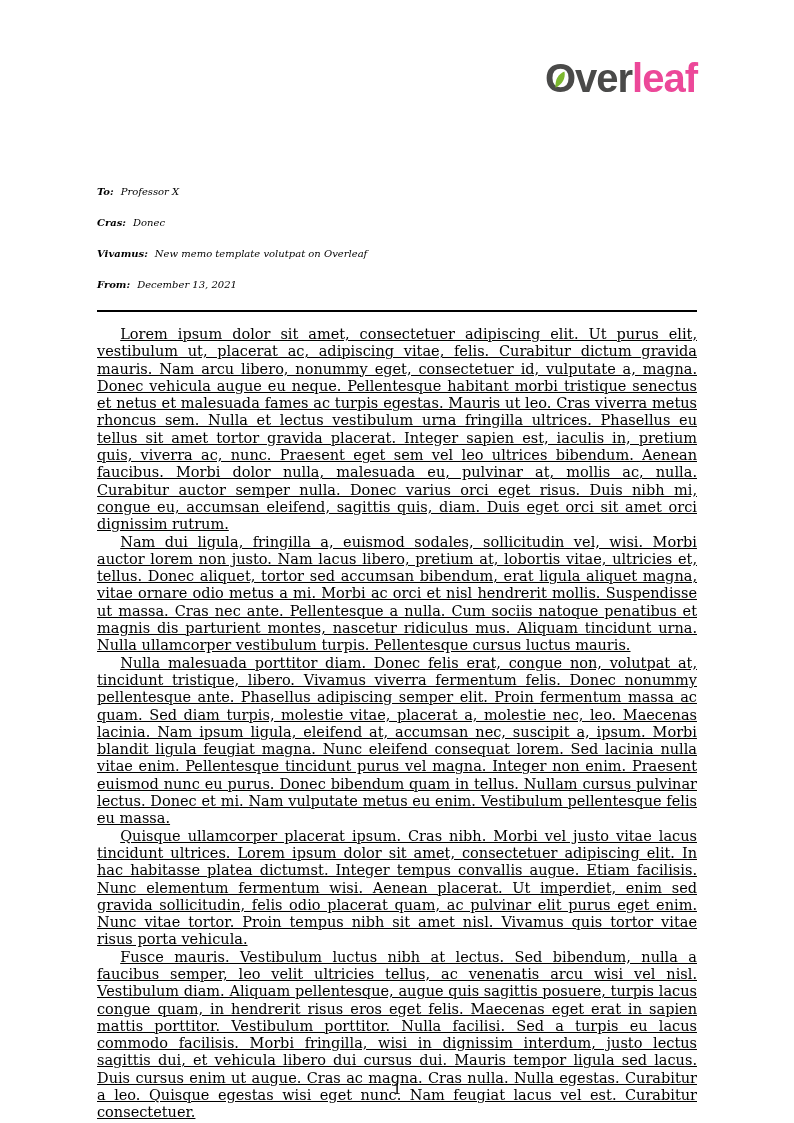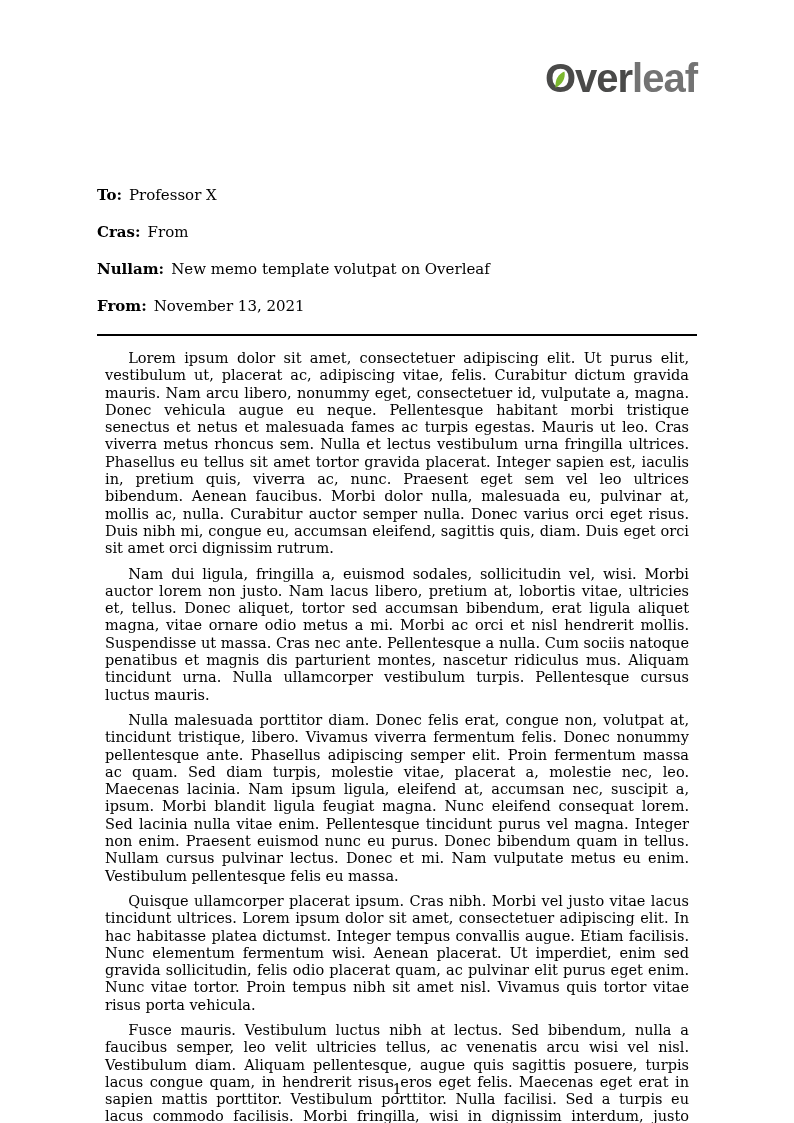--- a/index.html
+++ b/index.html
@@ -43,30 +43,31 @@
   }
   .logo .o-wrap svg.leaf {
     position: absolute;
     left: 50%;
     top: 54%;
     width: 13px;
     height: 20px;
     transform: translate(-50%, -50%) rotate(28deg);
   }
   .logo .ver { color: #4a4a49; }
-  .logo .leaf-text { color: #737373; }
+  .logo .leaf-text { color: #ec4899; }
 
   
   .memo-header {
     margin-top: 76px;
   }
   .memo-field {
-    font-size: 15px;
+    font-size: 10px;
     line-height: 1.2;
     margin: 0 0 19px 0;
+    font-style: italic;
   }
   .memo-field .label {
     font-weight: bold;
   }
   .memo-field .value {
     margin-left: 7px;
   }
 
   
   .divider {
@@ -78,22 +79,23 @@
 
   
   .memo-body {
     text-align: justify;
     font-size: 14.5px;
     line-height: 17.3px;
     hyphens: auto;
     -webkit-hyphens: auto;
   }
   .memo-body p {
-    margin: 8px;
+    margin: 0;
     text-indent: 1.6em;
+    text-decoration: underline;
   }
 
   
   .page-footer {
     position: absolute;
     left: 0;
     right: 0;
     bottom: 26px;
     text-align: center;
     font-size: 14.5px;
@@ -113,27 +115,27 @@
         </svg>
       </span><span class="ver">ver</span><span class="leaf-text">leaf</span>
     </div>
   </div>
 
   <div class="memo-header">
     <p class="memo-field">
       <span class="label">To:</span><span class="value">Professor X</span>
     </p>
     <p class="memo-field">
-      <span class="label">Cras:</span><span class="value">From</span>
+      <span class="label">Cras:</span><span class="value">Donec</span>
     </p>
     <p class="memo-field">
-      <span class="label">Nullam:</span><span class="value">New memo template volutpat on Overleaf</span>
+      <span class="label">Vivamus:</span><span class="value">New memo template volutpat on Overleaf</span>
     </p>
     <p class="memo-field">
-      <span class="label">From:</span><span class="value">November 13, 2021</span>
+      <span class="label">From:</span><span class="value">December 13, 2021</span>
     </p>
   </div>
 
   <div class="divider"></div>
 
   <div class="memo-body">
     <p>Lorem ipsum dolor sit amet, consectetuer adipiscing elit. Ut purus elit, vestibulum ut, placerat ac, adipiscing vitae, felis. Curabitur dictum gravida mauris. Nam arcu libero, nonummy eget, consectetuer id, vulputate a, magna. Donec vehicula augue eu neque. Pellentesque habitant morbi tristique senectus et netus et malesuada fames ac turpis egestas. Mauris ut leo. Cras viverra metus rhoncus sem. Nulla et lectus vestibulum urna fringilla ultrices. Phasellus eu tellus sit amet tortor gravida placerat. Integer sapien est, iaculis in, pretium quis, viverra ac, nunc. Praesent eget sem vel leo ultrices bibendum. Aenean faucibus. Morbi dolor nulla, malesuada eu, pulvinar at, mollis ac, nulla. Curabitur auctor semper nulla. Donec varius orci eget risus. Duis nibh mi, congue eu, accumsan eleifend, sagittis quis, diam. Duis eget orci sit amet orci dignissim rutrum.</p>
     <p>Nam dui ligula, fringilla a, euismod sodales, sollicitudin vel, wisi. Morbi auctor lorem non justo. Nam lacus libero, pretium at, lobortis vitae, ultricies et, tellus. Donec aliquet, tortor sed accumsan bibendum, erat ligula aliquet magna, vitae ornare odio metus a mi. Morbi ac orci et nisl hendrerit mollis. Suspendisse ut massa. Cras nec ante. Pellentesque a nulla. Cum sociis natoque penatibus et magnis dis parturient montes, nascetur ridiculus mus. Aliquam tincidunt urna. Nulla ullamcorper vestibulum turpis. Pellentesque cursus luctus mauris.</p>
     <p>Nulla malesuada porttitor diam. Donec felis erat, congue non, volutpat at, tincidunt tristique, libero. Vivamus viverra fermentum felis. Donec nonummy pellentesque ante. Phasellus adipiscing semper elit. Proin fermentum massa ac quam. Sed diam turpis, molestie vitae, placerat a, molestie nec, leo. Maecenas lacinia. Nam ipsum ligula, eleifend at, accumsan nec, suscipit a, ipsum. Morbi blandit ligula feugiat magna. Nunc eleifend consequat lorem. Sed lacinia nulla vitae enim. Pellentesque tincidunt purus vel magna. Integer non enim. Praesent euismod nunc eu purus. Donec bibendum quam in tellus. Nullam cursus pulvinar lectus. Donec et mi. Nam vulputate metus eu enim. Vestibulum pellentesque felis eu massa.</p>
     <p>Quisque ullamcorper placerat ipsum. Cras nibh. Morbi vel justo vitae lacus tincidunt ultrices. Lorem ipsum dolor sit amet, consectetuer adipiscing elit. In hac habitasse platea dictumst. Integer tempus convallis augue. Etiam facilisis. Nunc elementum fermentum wisi. Aenean placerat. Ut imperdiet, enim sed gravida sollicitudin, felis odio placerat quam, ac pulvinar elit purus eget enim. Nunc vitae tortor. Proin tempus nibh sit amet nisl. Vivamus quis tortor vitae risus porta vehicula.</p>

